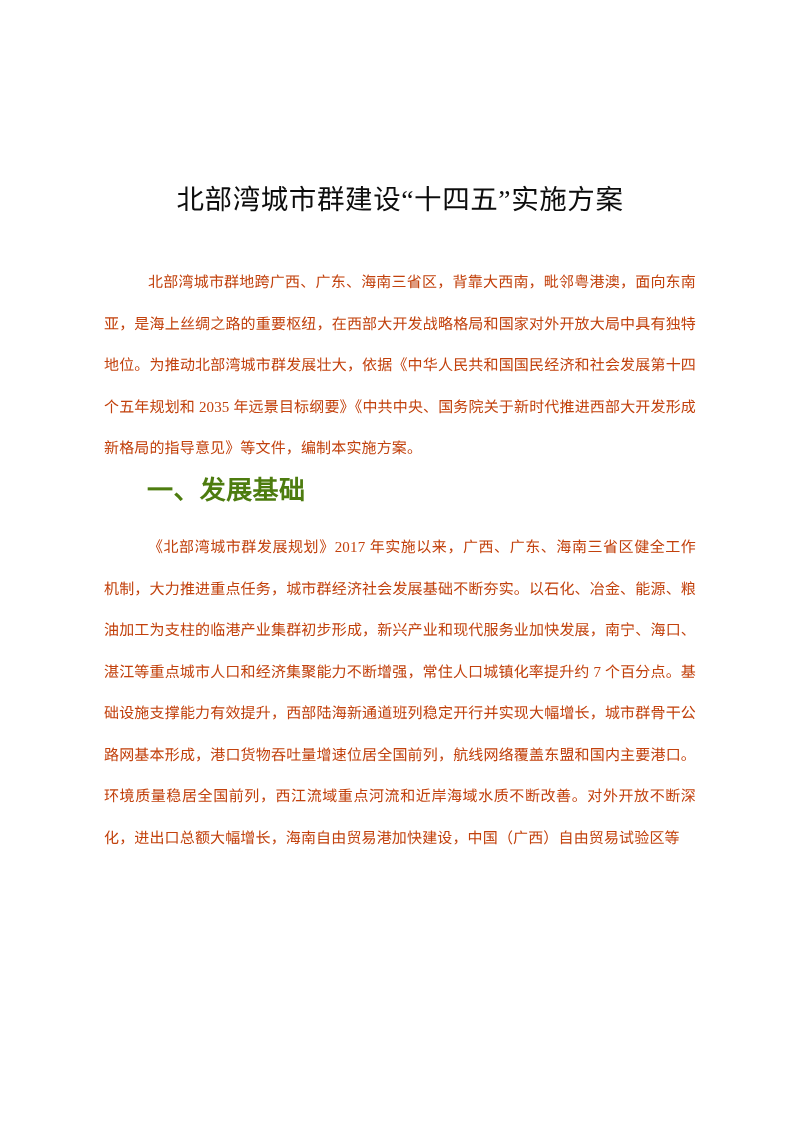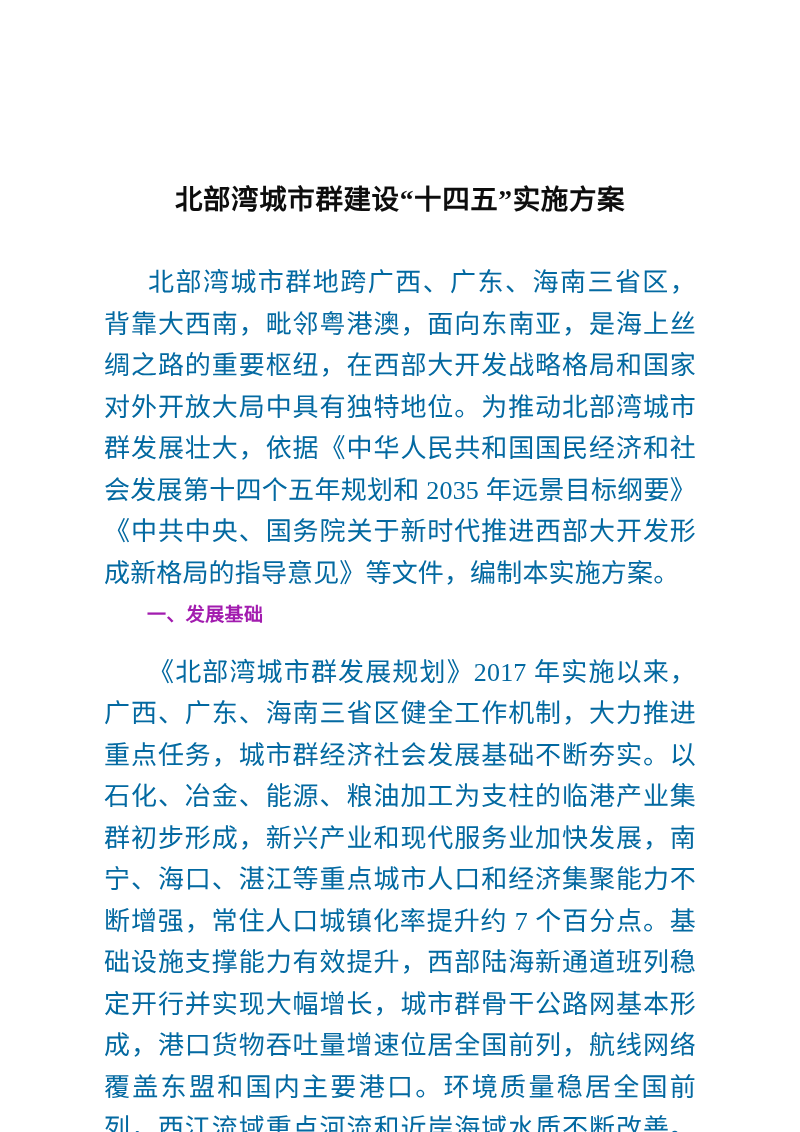--- a/index.html
+++ b/index.html
@@ -22,49 +22,49 @@
   .doc-body {
     position: absolute;
     left: 104px;
     top: 168px;
     width: 592px;
   }
 
   
   .doc-title {
     font-family: "Liberation Serif", "DejaVu Serif", serif;
-    font-weight: bold;
+    font-weight: normal;
     font-size: 27.5px;
     line-height: 40px;
     letter-spacing: 0.6px;
     text-align: center;
     color: #0d0d0d;
     margin: 0 0 0 0;
     padding: 12px 0 0 0;
     white-space: nowrap;
   }
 
   
   .section-heading {
     font-family: "Liberation Sans", "DejaVu Sans", sans-serif;
     font-weight: bold;
-    font-size: 19px;
+    font-size: 26px;
     line-height: 41.5px;
     letter-spacing: 0.4px;
-    color: #a21caf;
+    color: #4d7c0f;
     text-indent: 43px;
     margin: 0;
   }
 
   
   .para {
     font-family: "Liberation Serif", "DejaVu Serif", serif;
-    font-size: 26px;
+    font-size: 15px;
     line-height: 41.5px;
-    color: #0369a1;
+    color: #c2410c;
     text-align: justify;
     text-align-last: left;
     text-justify: inter-character;
     letter-spacing: 0.15px;
     margin: 0;
     text-indent: 44px;
     word-break: break-all;
   }
 
   .para--first {

